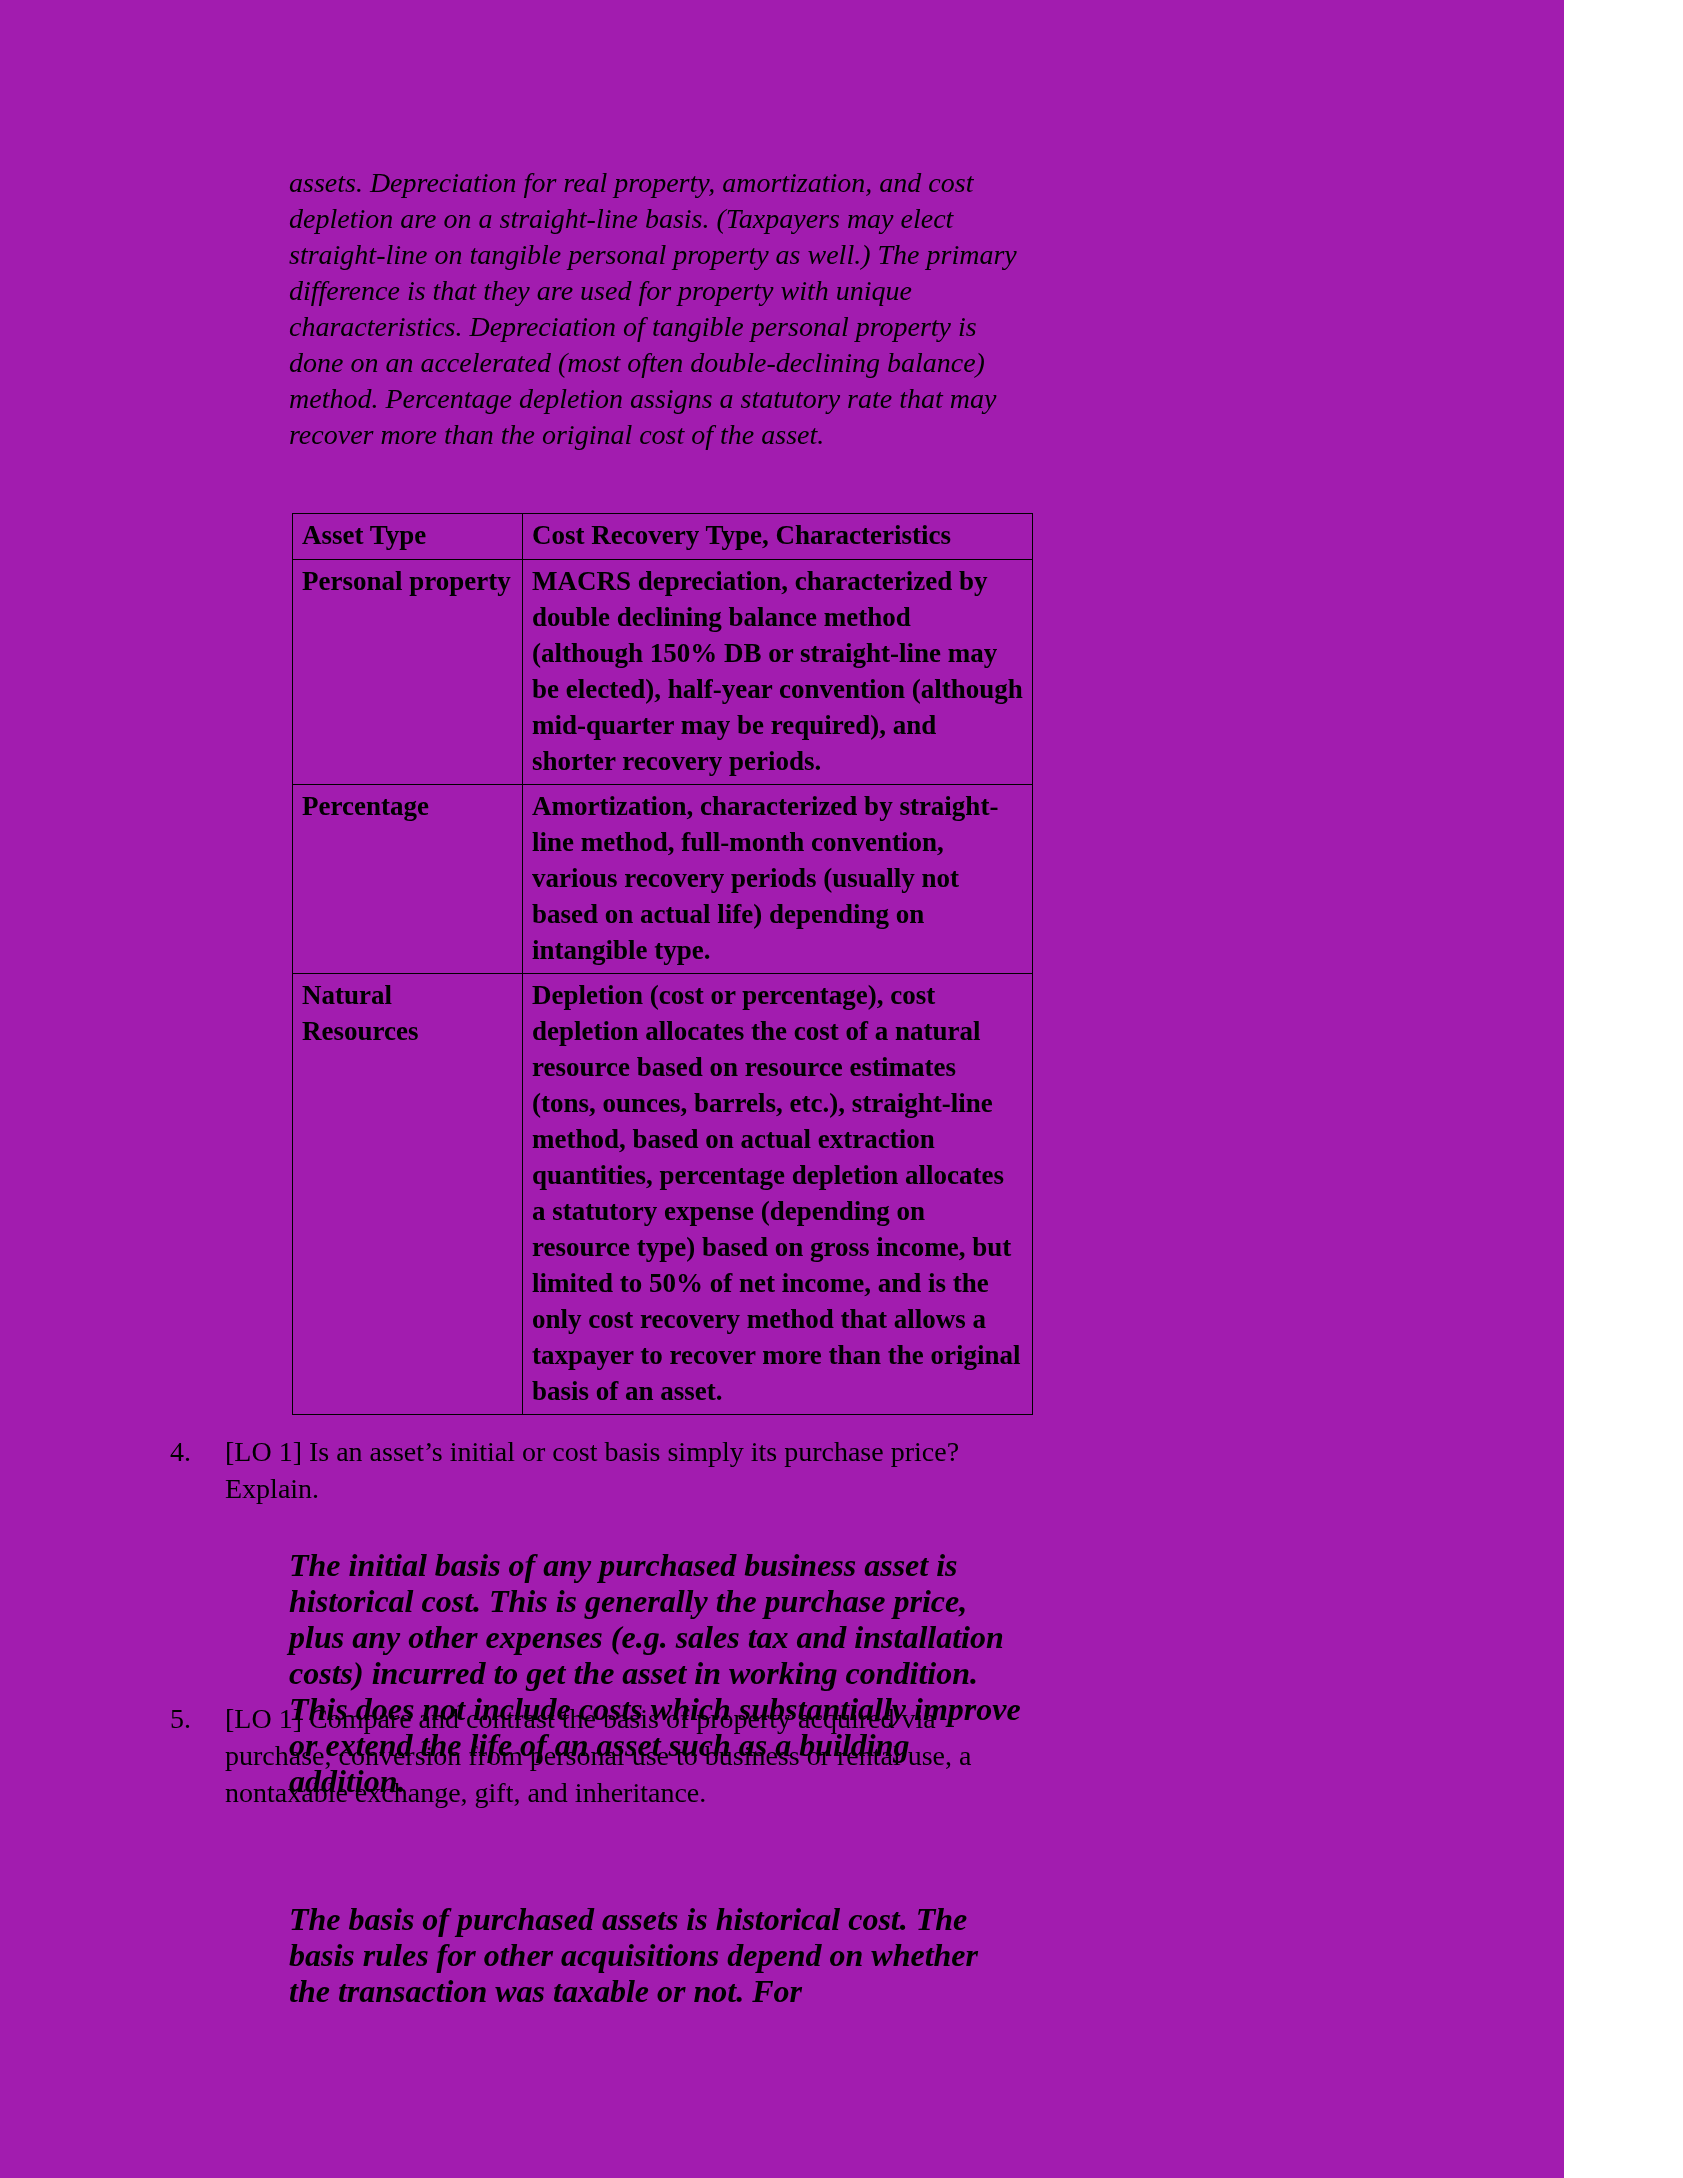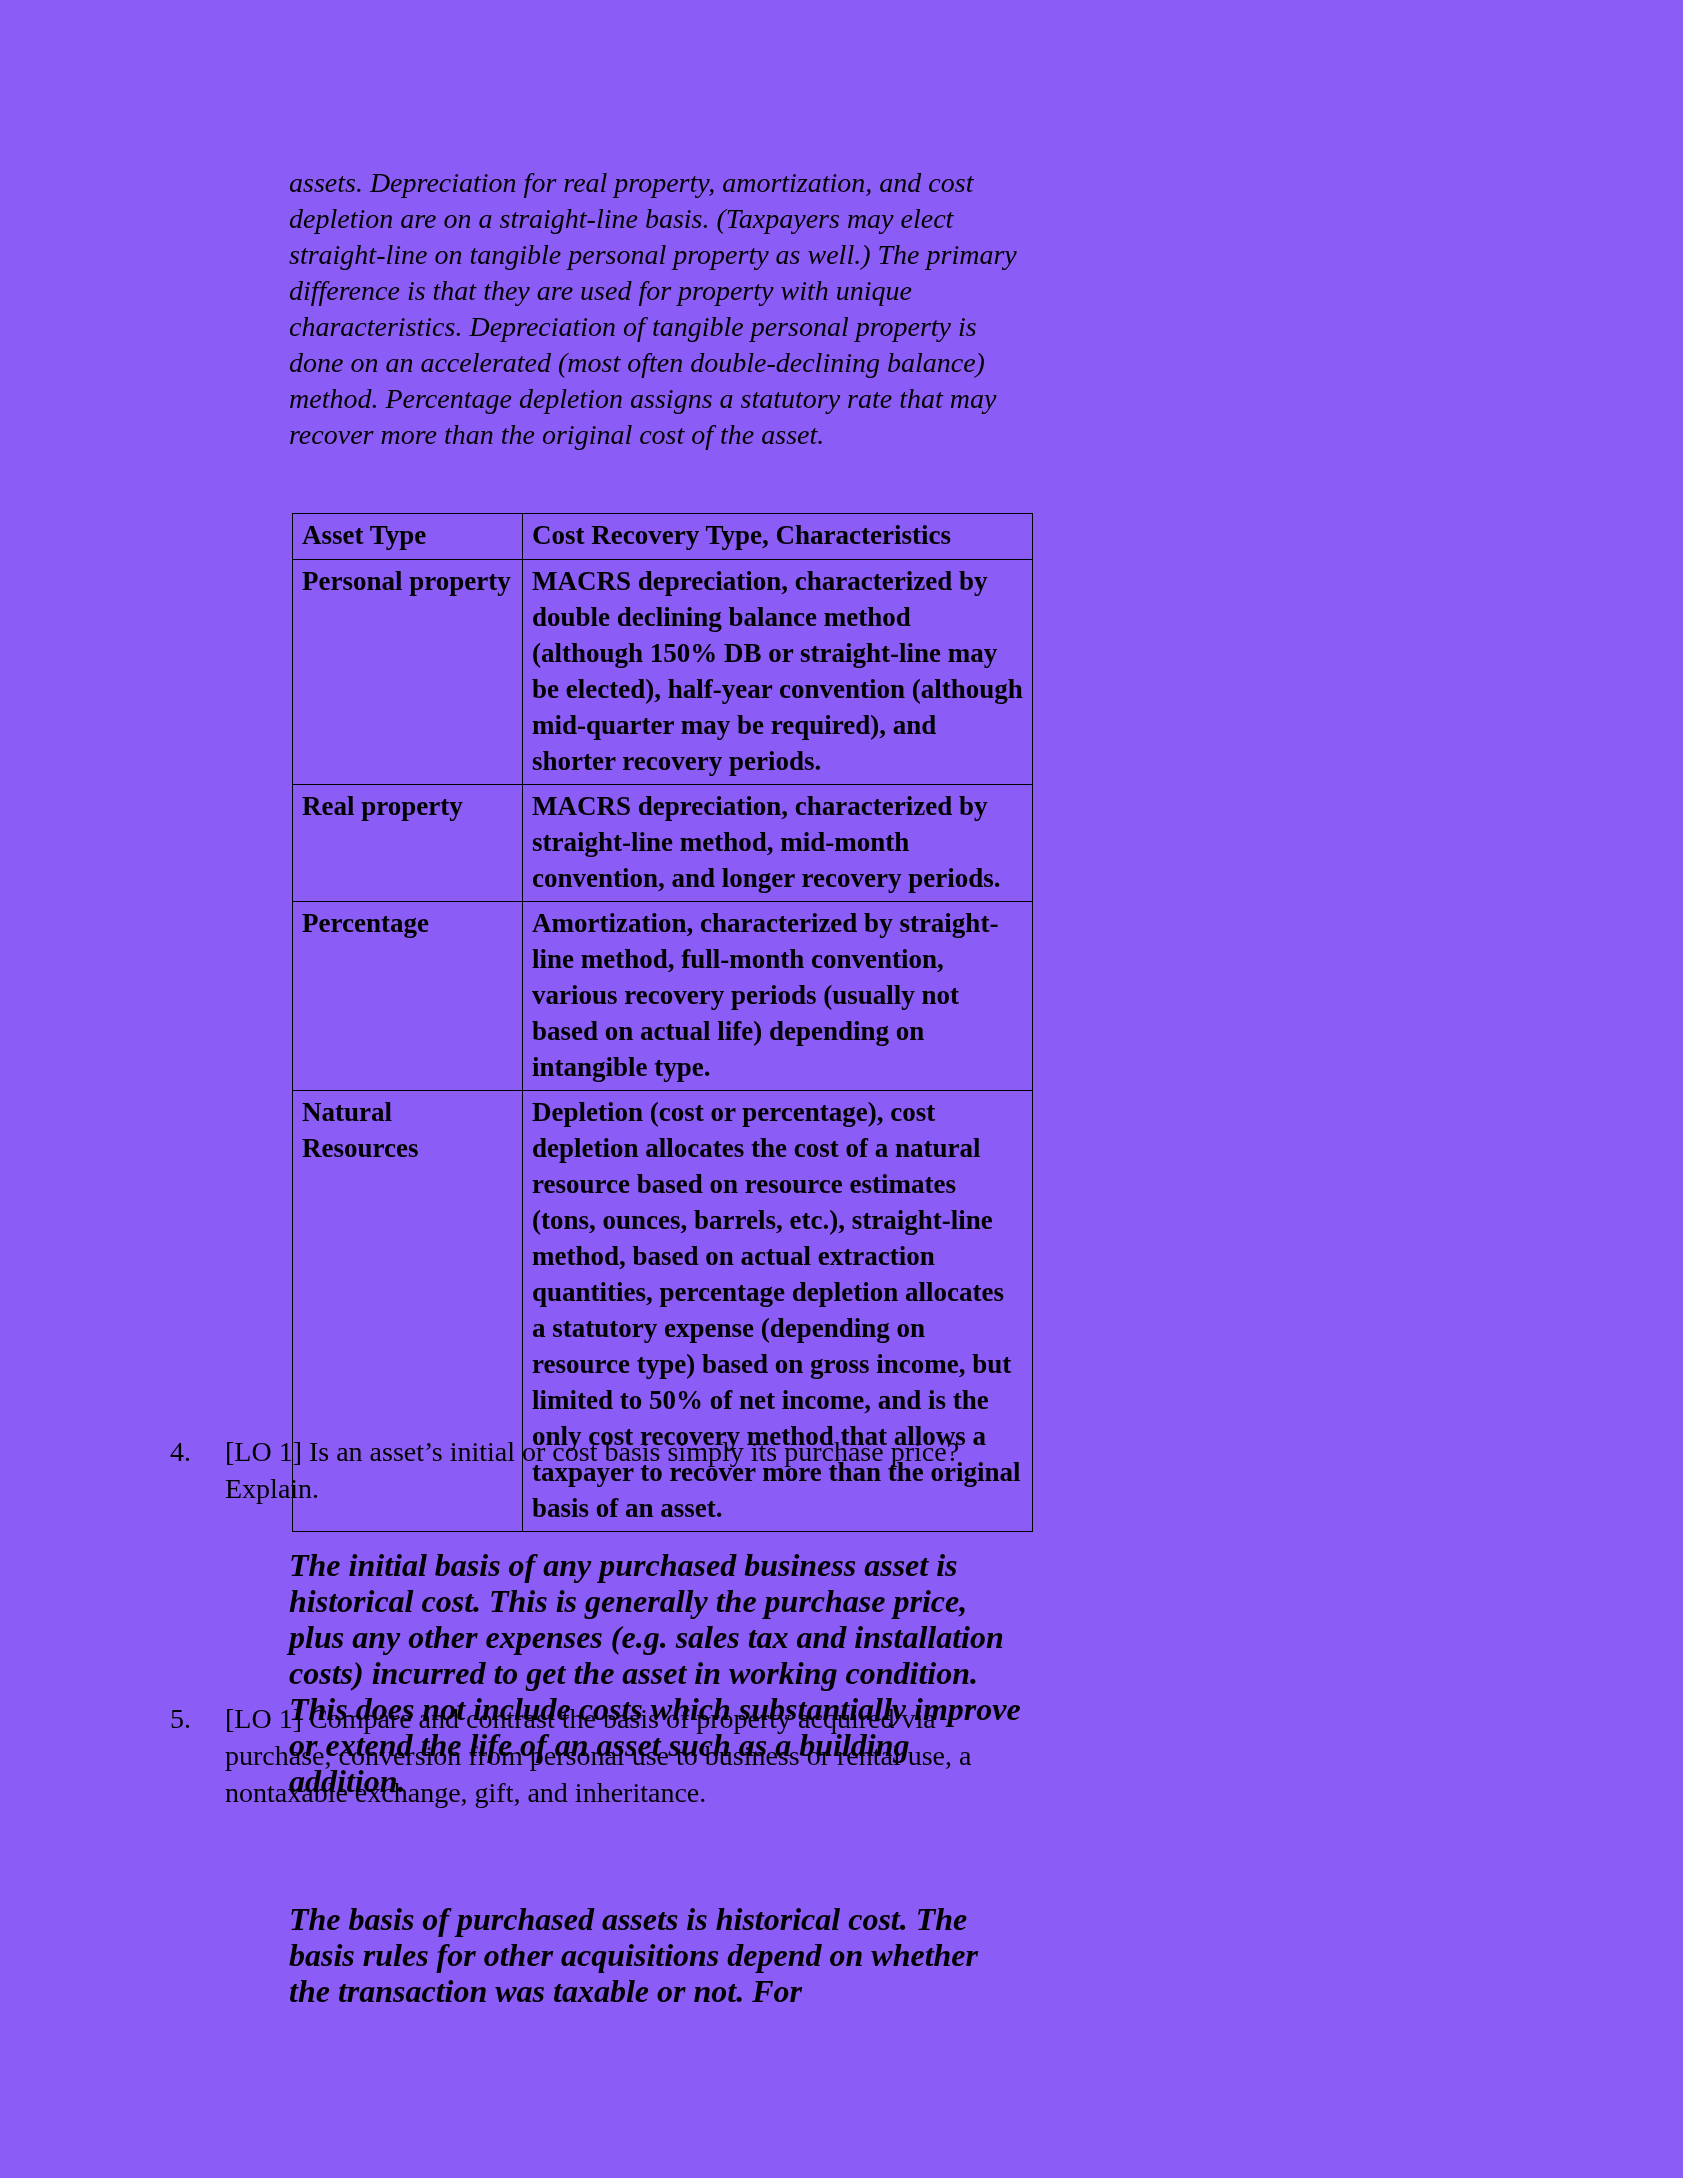--- a/index.html
+++ b/index.html
@@ -11,23 +11,23 @@
   body {
     width: 1683px;
     height: 2178px;
     font-family: "Liberation Serif", "DejaVu Serif", serif;
     color: #000000;
     position: relative;
     overflow: hidden;
   }
   .page {
     position: relative;
-    width: 1683px;
+    width: 1564px;
     height: 2178px;
-    background: #8b5cf6;
+    background: #a21caf;
     box-sizing: border-box;
   }
 
   
   .intro-para {
     position: absolute;
     left: 289px;
     top: 137px;
     width: 733px;
     font-size: 28px;
@@ -123,24 +123,20 @@
         <th>Asset Type</th>
         <th>Cost Recovery Type, Characteristics</th>
       </tr>
     </thead>
     <tbody>
       <tr>
         <td class="type-cell">Personal property</td>
         <td>MACRS depreciation, characterized by double declining balance method (although 150% DB or straight-line may be elected), half-year convention (although mid-quarter may be required), and shorter recovery periods.</td>
       </tr>
       <tr>
-        <td class="type-cell">Real property</td>
-        <td>MACRS depreciation, characterized by straight-line method, mid-month convention, and longer recovery periods.</td>
-      </tr>
-      <tr>
         <td class="type-cell">Percentage</td>
         <td>Amortization, characterized by straight-line method, full-month convention, various recovery periods (usually not based on actual life) depending on intangible type.</td>
       </tr>
       <tr>
         <td class="type-cell">Natural Resources</td>
         <td>Depletion (cost or percentage), cost depletion allocates the cost of a natural resource based on resource estimates (tons, ounces, barrels, etc.), straight-line method, based on actual extraction quantities, percentage depletion allocates a statutory expense (depending on resource type) based on gross income, but limited to 50% of net income, and is the only cost recovery method that allows a taxpayer to recover more than the original basis of an asset.</td>
       </tr>
     </tbody>
   </table>
 

